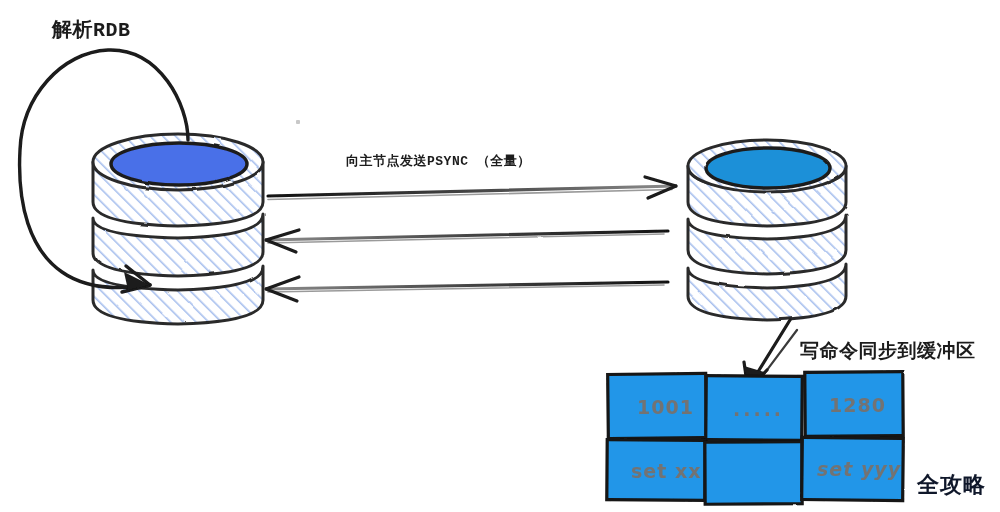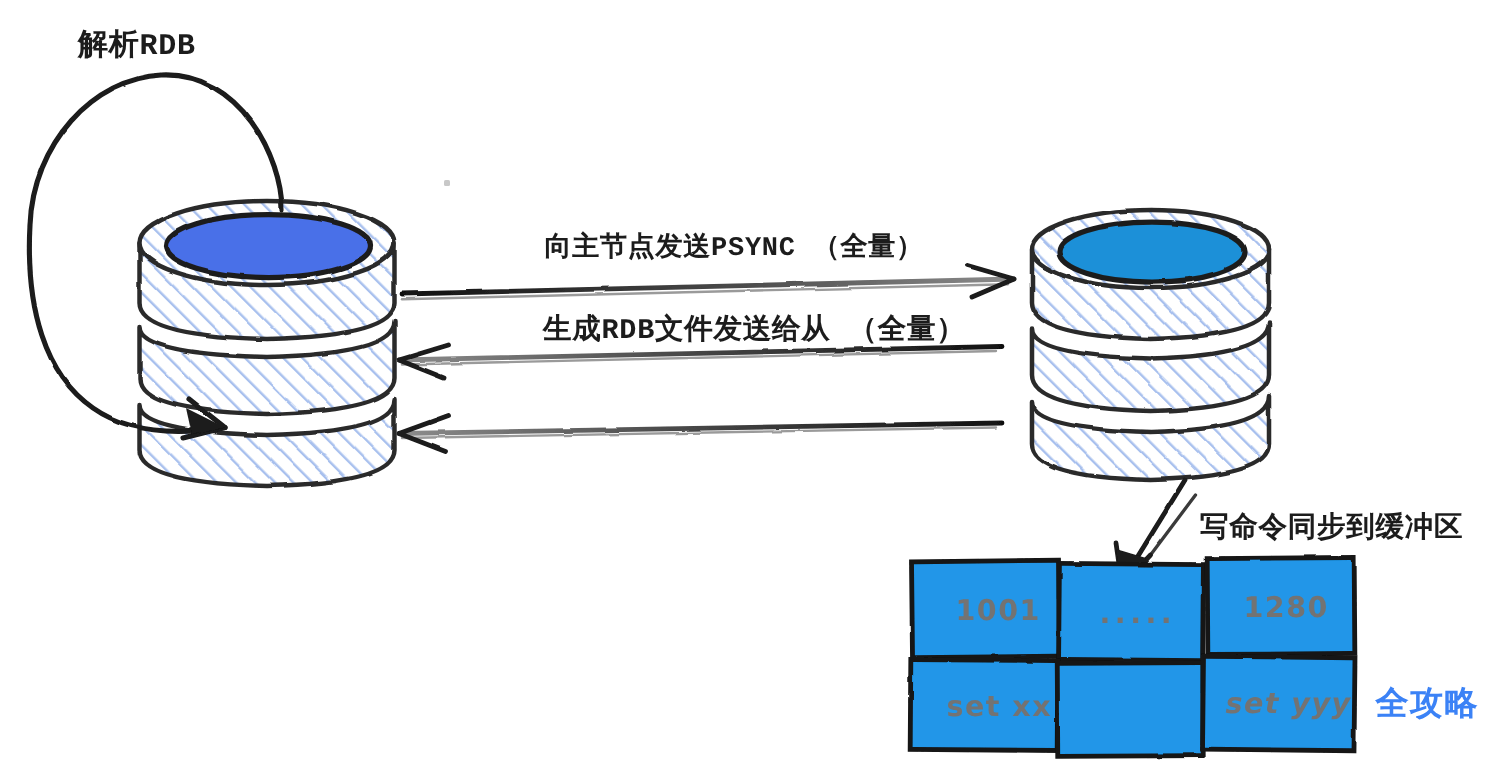--- a/index.html
+++ b/index.html
@@ -18,43 +18,43 @@
   
   .lbl{
     position:absolute;
     color:#1c1c1c;
     white-space:nowrap;
     font-family:Liberation Mono, monospace;
     font-weight:600;
     letter-spacing:0.5px;
   }
   #label-parse-rdb{ left:52px; top:16px; font-size:20px; }
-  #label-arrow-1{ left:363px; top:152px; font-size:18px; }
+  #label-arrow-1{ left:346px; top:152px; font-size:13px; }
   #label-arrow-2{ left:362px; top:206px; font-size:19px; }
   #label-arrow-3{ left:397px; top:250px; font-size:19px; }
   #label-buffer{ left:800px; top:338px; font-size:19px; }
 
   
   .cell-text{
     position:absolute;
     color:#737373;
     font-size:19px;
     font-weight:700;
     white-space:nowrap;
     font-family:"DejaVu Sans","Liberation Sans",sans-serif;
     letter-spacing:1px;
   }
 
   
   #watermark{
     position:absolute;
-    right:14px;bottom:28px;
+    right:14px;bottom:12px;
     font-size:22px;
     font-weight:800;
-    color:#3b82f6;
+    color:#0f172a;
     letter-spacing:1px;
     font-family:Liberation Serif, serif;
   }
   .speck{position:absolute;left:296px;top:120px;width:4px;height:4px;background:#9a9a9a;opacity:.55;border-radius:1px;}
 </style>
 </head>
 <body>
 
 <div id="canvas">
 
@@ -163,21 +163,20 @@
       </g>
     </g>
   </svg>
 
   <div class="layer">
 
     <div class="lbl" id="label-parse-rdb">解析RDB</div>
 
     <div class="lbl" id="label-arrow-1">向主节点发送PSYNC （全量）</div>
 
-    <div class="lbl" id="label-arrow-2">生成RDB文件发送给从 （全量）</div>
 
 
     <div class="lbl" id="label-buffer">写命令同步到缓冲区</div>
 
     <div class="cell-text" style="left:637px;top:396px;">1001</div>
 
     <div class="cell-text" style="left:733px;top:398px;letter-spacing:3px;">.....</div>
 
     <div class="cell-text" style="left:829px;top:394px;">1280</div>
 

